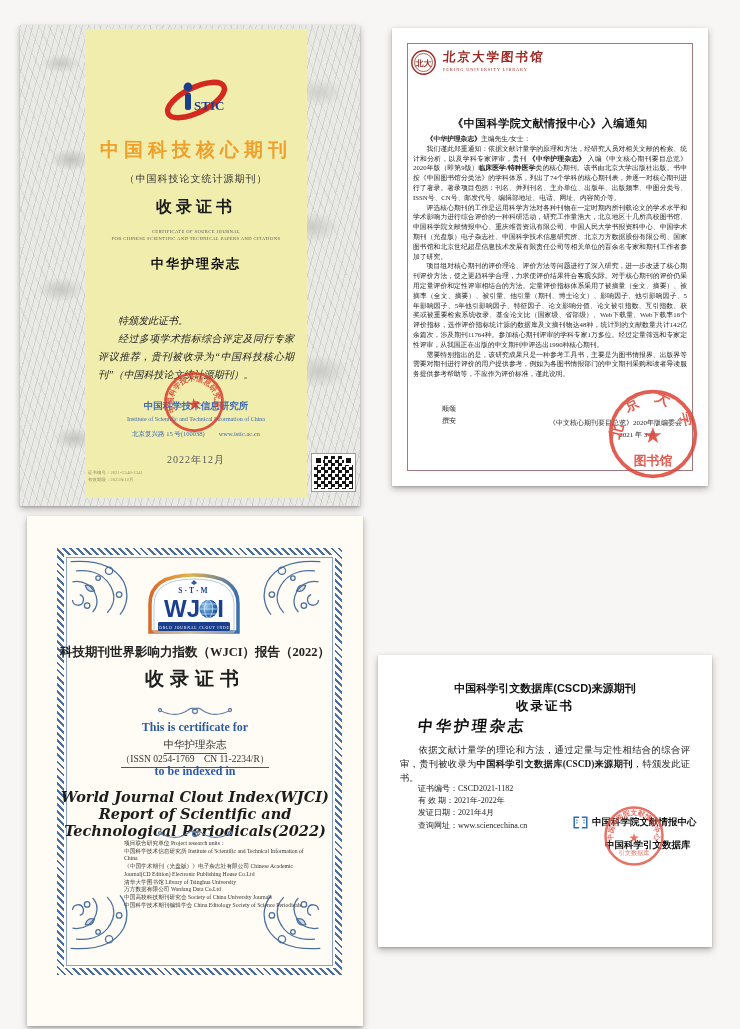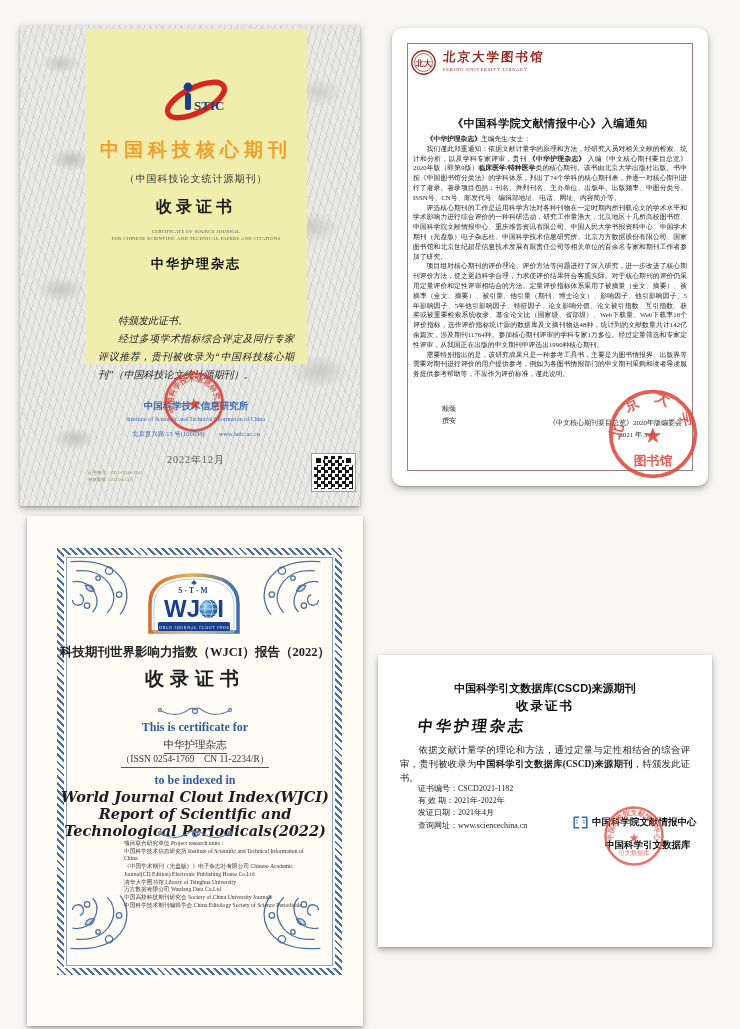--- a/index.html
+++ b/index.html
@@ -14,21 +14,21 @@
     background-image:
       radial-gradient(28px 14px at 12% 8%,  #c7c7c4 0%, rgba(199,199,196,0) 70%),
       radial-gradient(36px 20px at 88% 14%, #cfcfcb 0%, rgba(207,207,203,0) 70%),
       radial-gradient(30px 16px at 15% 28%, #c0c0bd 0%, rgba(192,192,189,0) 70%),
       radial-gradient(40px 22px at 86% 42%, #cbcbc8 0%, rgba(203,203,200,0) 70%),
       radial-gradient(34px 18px at 12% 55%, #c6c6c3 0%, rgba(198,198,195,0) 70%),
       radial-gradient(42px 24px at 88% 72%, #c9c9c5 0%, rgba(201,201,197,0) 70%),
       radial-gradient(30px 16px at 16% 86%, #c3c3c0 0%, rgba(195,195,192,0) 70%),
       repeating-linear-gradient(105deg, rgba(150,150,147,.28) 0 1px, rgba(0,0,0,0) 1px 6px),
       repeating-linear-gradient(63deg,  rgba(170,170,167,.22) 0 1px, rgba(0,0,0,0) 1px 9px);}
-  #doc1 .panel{position:absolute;left:65px;top:4px;width:222px;height:335px;background:#f1eead;}
+  #doc1 .panel{position:absolute;left:65px;top:4px;width:222px;height:469px;background:#f1eead;}
   .d1-title{top:108px;font-size:19px;font-weight:bold;color:#ee9f2c;letter-spacing:5px;}
   .d1-sub{top:143px;font-size:10px;color:#333;letter-spacing:1px;}
   .d1-cert{top:168px;font-size:16px;font-weight:bold;color:#1a1a1a;letter-spacing:4px;}
   .d1-en{top:199px;font-size:4.6px;line-height:7px;color:#555;letter-spacing:.4px;}
   .d1-journal{top:226px;font-size:13px;font-weight:bold;letter-spacing:2px;color:#111;
               font-family:"Liberation Sans",sans-serif;}
   .d1-body{left:13px;width:196px;top:283px;font-size:10px;line-height:18px;color:#222;
            text-align:justify;font-style:italic;}
   .d1-body p{margin:0;text-indent:2em;}
   .d1-org{top:371px;font-size:9.5px;font-weight:600;color:#3d68b0;}
@@ -38,21 +38,21 @@
   .d1-date{top:424px;font-size:10px;color:#57575a;letter-spacing:1px;}
   .d1-tiny{left:3px;font-size:4.3px;color:#8e8e66;letter-spacing:.2px;}
   .qr{left:292px;top:429px;width:39px;height:33px;border:2px solid #fff;outline:1px solid #9a9a97;
       background:repeating-conic-gradient(#151515 0% 25%, #fdfdfd 0% 50%);background-size:7px 7px;}
   .qr::before,.qr::after{content:"";position:absolute;width:9px;height:9px;background:#111;
       box-shadow:inset 0 0 0 2px #fff, inset 0 0 0 4px #111;top:0;}
   .qr::before{left:0;} .qr::after{right:0;}
   .seal-rot{transform:rotate(-6deg);}
 
   
-  #doc2{left:392px;top:28px;width:316px;height:458px;background:#fff;overflow:hidden;border-radius:10px;}
+  #doc2{left:392px;top:28px;width:316px;height:458px;background:#fff;overflow:hidden;}
   #doc2 .b2{position:absolute;inset:15px;border:1px solid #a4777a;}
   .d2-logo{left:18px;top:21px;display:flex;align-items:flex-start;}
   .d2-logo-txt{margin-left:6px;}
   .d2-cn{font-size:12.5px;font-weight:bold;color:#9c2a24;letter-spacing:2px;transform:skewX(-4deg);}
   .d2-en{font-size:4.3px;color:#9c2a24;letter-spacing:.9px;margin-top:1px;}
   .d2-title{top:88px;font-size:11px;font-weight:bold;color:#151515;letter-spacing:.5px;}
   .d2-content{left:21px;width:274px;top:106px;font-size:6.8px;line-height:9.8px;color:#262626;
               text-align:justify;}
   .d2-content p{margin:0;text-indent:2em;}
   .d2-salu{text-indent:0;}
@@ -63,21 +63,21 @@
 
   
   #doc3{left:27px;top:516px;width:336px;height:510px;background:#fefcf4;}
   #doc3 .frame{position:absolute;left:30px;top:32px;width:271px;height:413px;border:7px solid #4a6fa0;
       border-image:repeating-linear-gradient(45deg,#4a6fa0 0 2px,rgba(74,111,160,0) 2px 5px) 7;}
   #doc3 .frame::before{content:"";position:absolute;inset:2px;border:1px solid #8aa3c4;}
   .floral{width:64px;height:64px;}
   .d3-title{top:128px;font-size:12.5px;font-weight:600;color:#222;}
   .d3-cert{top:150px;font-size:19px;font-weight:bold;color:#1d1d1d;letter-spacing:6px;}
   .d3-for,.d3-indexed{font-size:12px;font-weight:bold;color:#2d5ba8;}
-  .d3-for{top:204px;} .d3-indexed{top:257px;}
+  .d3-for{top:204px;} .d3-indexed{top:248px;}
   .d3-journal{top:222px;font-size:10.5px;color:#333;}
   .d3-issn{top:237px;font-size:9.5px;color:#333;}
   .ul{border-bottom:1px solid #555;padding-bottom:1px;display:inline-block;}
   .d3-report{left:18px;width:300px;top:272px;font-size:14.5px;line-height:17px;font-style:italic;
              font-weight:600;color:#1d1d1d;text-align:center;font-family:"DejaVu Serif",serif;}
   .d3-units{left:97px;top:324px;width:190px;font-size:5.7px;line-height:7.7px;color:#333;}
   .d3-units div{margin:0;}
   .swirl{height:16px;width:80px;left:50%;margin-left:-40px;}
 
   

